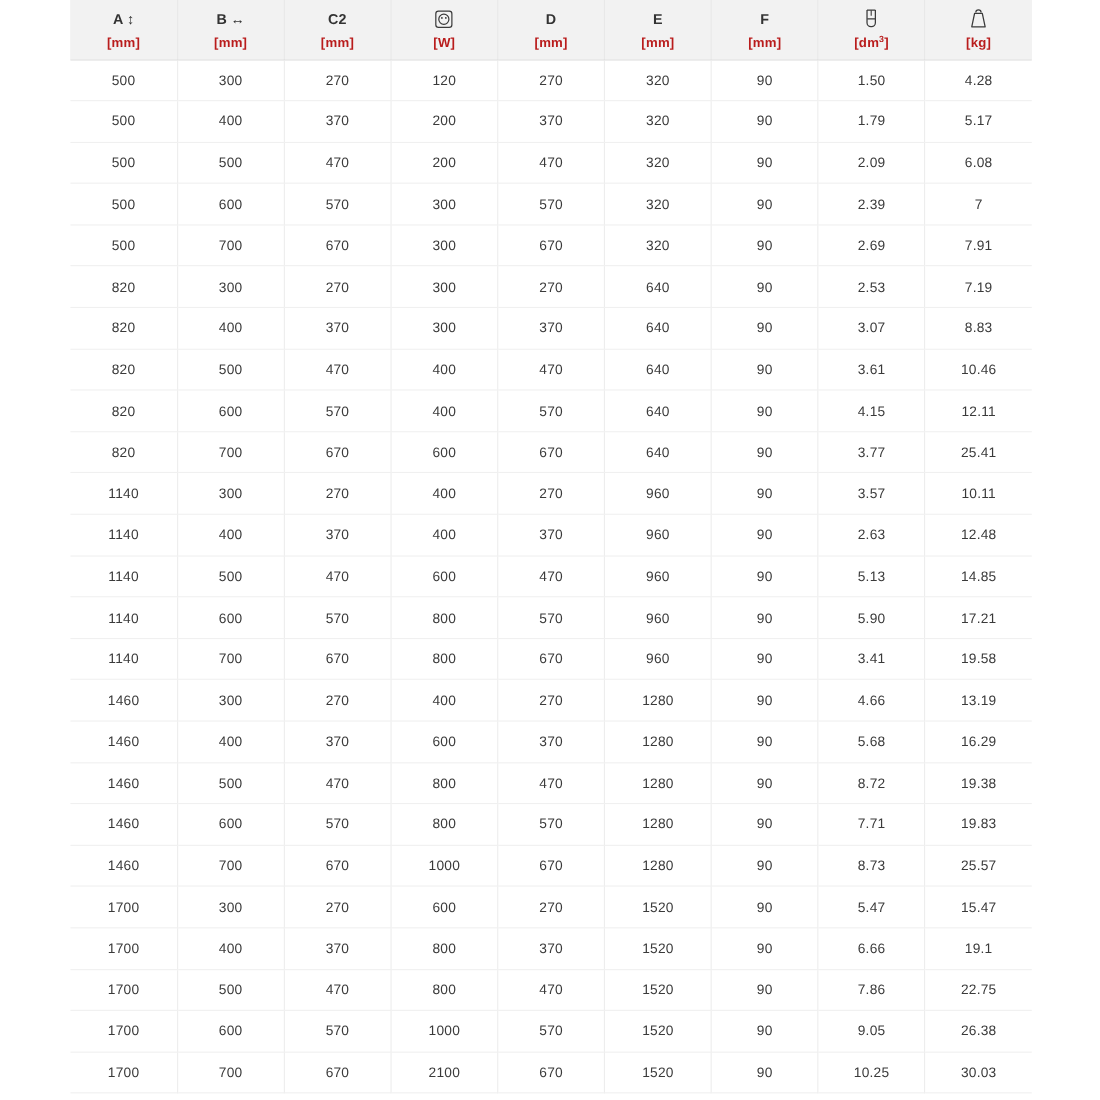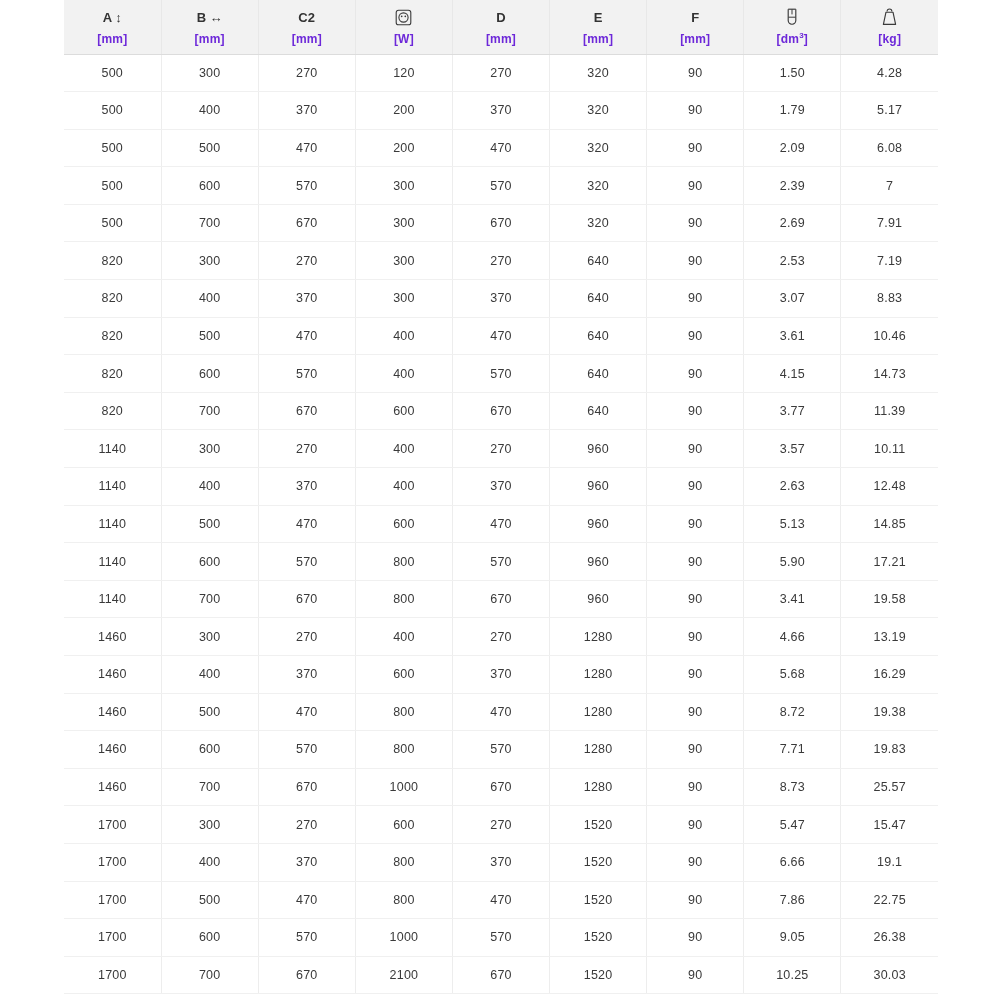--- a/index.html
+++ b/index.html
@@ -56,21 +56,21 @@
   .hd-letter {
     font-weight: bold;
     font-size: 13px;
     color: #333333;
     letter-spacing: 0.2px;
   }
   .hd-unit {
     margin-top: 4px;
     font-size: 12px;
     font-weight: bold;
-    color: #6d28d9;
+    color: #b91c1c;
     letter-spacing: 0.2px;
     line-height: 1;
   }
   .hd-unit sup {
     font-size: 8px;
     vertical-align: super;
     line-height: 0;
   }
   .arrow-v, .arrow-h {
     display: inline-block;
@@ -273,32 +273,32 @@
         </tr>
         <tr>
           <td>820</td>
           <td>600</td>
           <td>570</td>
           <td>400</td>
           <td>570</td>
           <td>640</td>
           <td>90</td>
           <td>4.15</td>
-          <td>14.73</td>
+          <td>12.11</td>
         </tr>
         <tr>
           <td>820</td>
           <td>700</td>
           <td>670</td>
           <td>600</td>
           <td>670</td>
           <td>640</td>
           <td>90</td>
           <td>3.77</td>
-          <td>11.39</td>
+          <td>25.41</td>
         </tr>
         <tr>
           <td>1140</td>
           <td>300</td>
           <td>270</td>
           <td>400</td>
           <td>270</td>
           <td>960</td>
           <td>90</td>
           <td>3.57</td>

